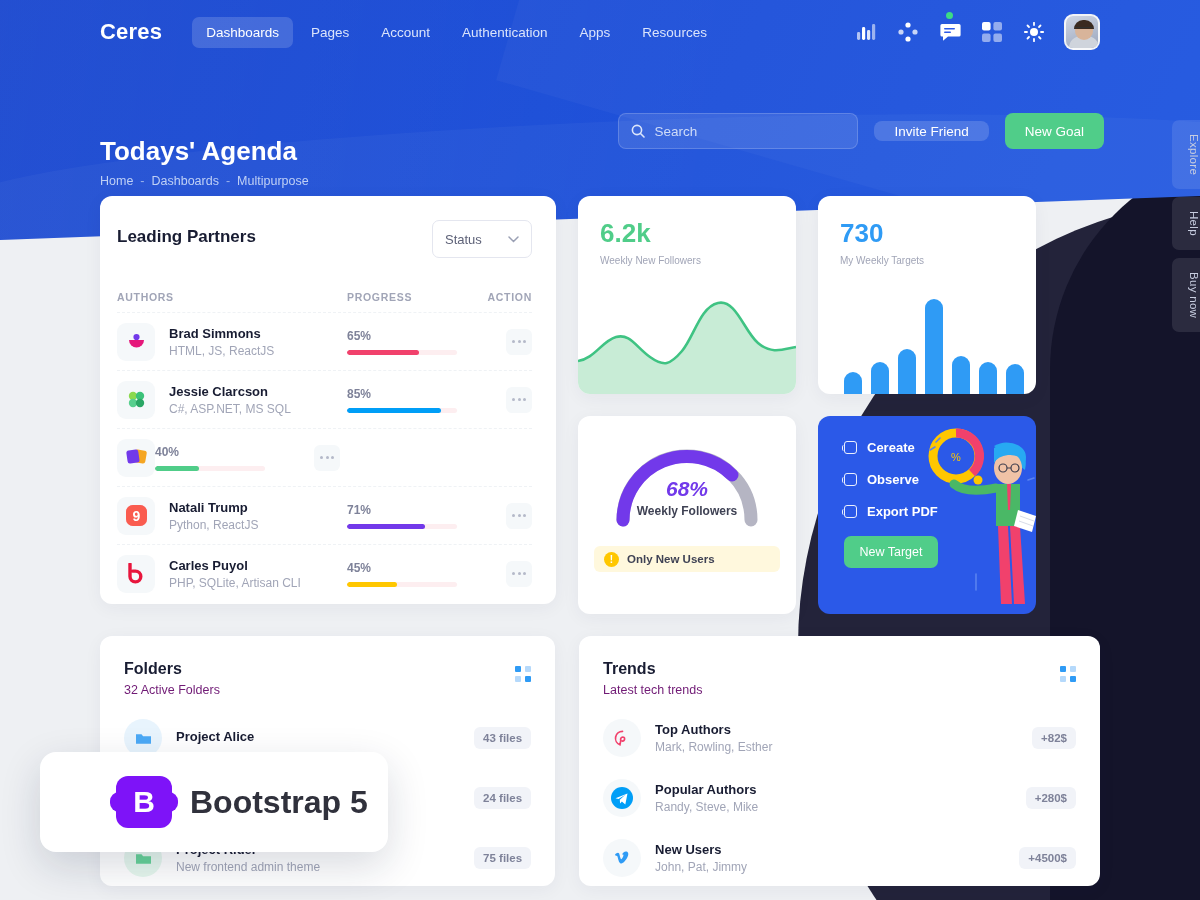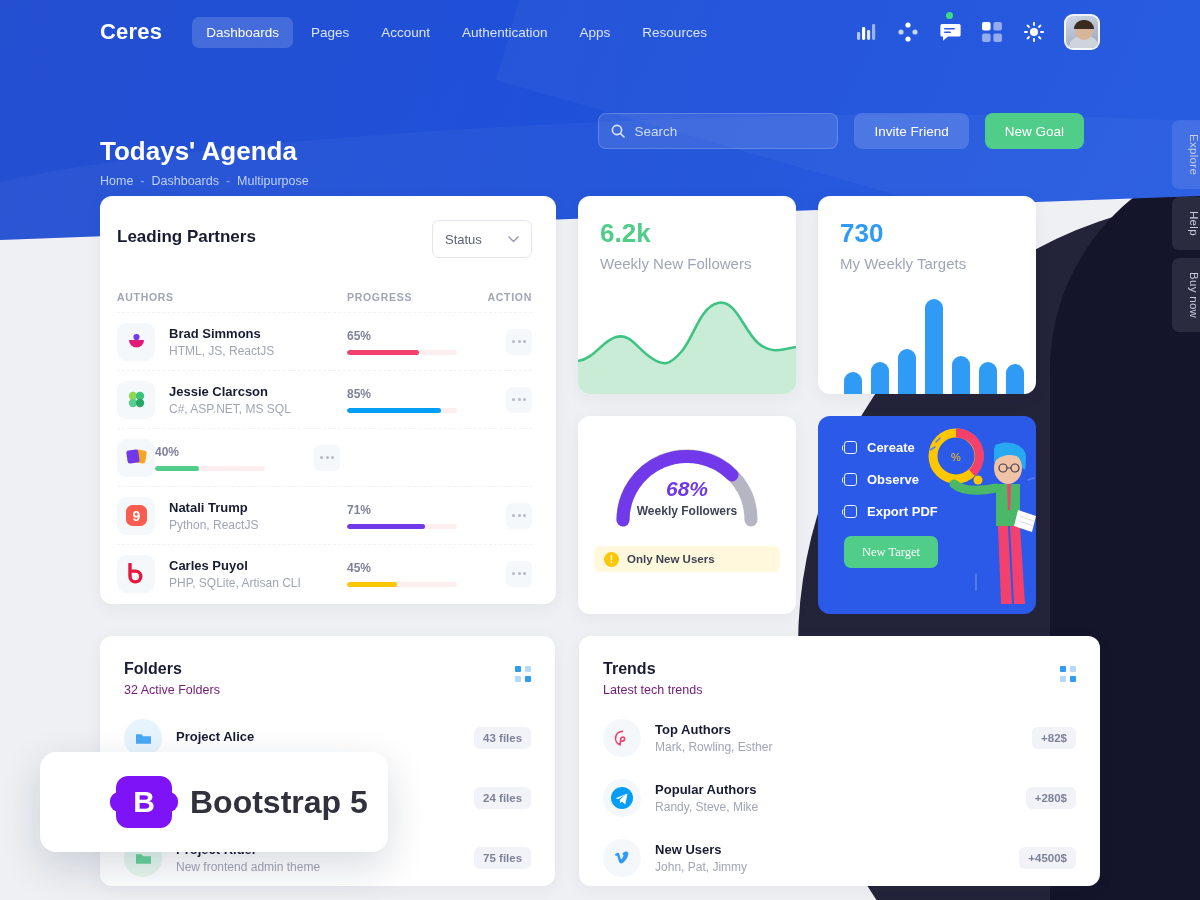--- a/index.html
+++ b/index.html
@@ -62,28 +62,28 @@
   .avatar .body{ position:absolute; left:3px; bottom:-4px; width:30px; height:16px; border-radius:12px 12px 0 0; background:#cfd4dc;}
   .avatar .gl{ position:absolute; left:9px; top:11px; width:18px; height:4px; border-top:1.5px solid #30302f;}
 
   
   .pagehead{ position:absolute; left:100px; top:104px; z-index:20;}
   .pagetitle{ color:#fff; font-size:26px; font-weight:bold;margin-top:32px;}
   .crumbs{ margin-top:7px; font-size:12.5px; color:#bfd0f5; display:flex; gap:7px; align-items:center;}
   .crumbs .sep{ color:#9db4ec; }
   .crumb{ cursor:pointer; }
 
-  .headtools{ position:absolute; right:116px; top:113px; display:flex; align-items:center; gap:16px; z-index:22;margin-left:36px;}
+  .headtools{ position:absolute; right:96px; top:113px; display:flex; align-items:center; gap:16px; z-index:22;margin-left:36px;}
   .searchbox{
     width:240px; height:36px; border-radius:8px; background: rgba(255,255,255,0.10);
     border:1px solid rgba(255,255,255,0.18); display:flex; align-items:center; padding:0 12px; gap:9px; cursor:text;
   }
   .searchbox .ph{ color:#cfdcf8; font-size:13.5px;}
   .btn-invite{
-    height:36px; padding:0 20px; border-radius:8px; background: rgba(255,255,255,0.16);
+    height:20px; padding:0 20px; border-radius:8px; background: rgba(255,255,255,0.16);
     color:#ffffff; font-size:13.5px; display:flex; align-items:center; justify-content:center; cursor:pointer; border:none;
     font-family:"Liberation Sans",sans-serif;
   }
   .btn-newgoal{
     height:36px; padding:16px 20px; border-radius:8px; background:#50cd89; color:#fff; font-size:13.5px;
     display:flex; align-items:center; justify-content:center; cursor:pointer; border:none; font-family:"Liberation Sans",sans-serif;
   }
 
   
   .sidetabs{ position:absolute; right:0; top:120px; display:flex; flex-direction:column; gap:8px; z-index:40;}
@@ -125,21 +125,21 @@
   .pbar i{ display:block; height:5px; border-radius:3px;}
   .pact{ width:60px; display:flex; justify-content:flex-end;}
   .dots{ width:26px; height:26px; border-radius:6px; background:#f5f8fa; display:flex; align-items:center;
          justify-content:center; gap:2.5px; cursor:pointer;}
   .dots i{ width:3px; height:3px; border-radius:50%; background:#b5b9c9; display:block;}
 
   
   .statrow{ display:flex; gap:22px; }
   .statcard{ width:218px; height:198px; overflow:hidden; position:relative; }
   .stat-num{ font-size:26px; font-weight:bold; margin:22px 0 0 22px;}
-  .stat-lab{ font-size:15px; color:#a1a5b7; margin:6px 0 0 22px;}
+  .stat-lab{ font-size:10px; color:#a1a5b7; margin:6px 0 0 22px;}
   .area-wrap{ position:absolute; left:0; bottom:0; width:218px; height:115px;}
   .bars{ position:absolute; left:26px; bottom:0; display:flex; align-items:flex-end; gap:9px;}
   .bar{ width:18px; border-radius:9px 9px 0 0; background:#2f9bf5;}
 
   
   .row2{ display:flex; gap:22px; margin-top:22px;}
   .gauge-card{ width:218px; height:198px; padding:22px 16px; display:flex; flex-direction:column; align-items:center; }
   .gauge{ position:relative; width:150px; height:78px; margin-top:10px;}
   .gauge svg{ position:absolute; left:0; top:0;}
   .gauge .gnum{ position:absolute; width:150px; text-align:center; top:29px; font-size:21px; font-weight:bold; color:#7239ea;font-style:italic;}
@@ -151,21 +151,21 @@
   .alert .tx{ font-size:11.5px; color:#3f4254; font-weight:bold;}
 
   .target-card{ width:218px; height:198px; background:#2b59e8; border-radius:12px; position:relative; overflow:hidden; padding:24px 0 0 26px;}
   .tlist{ position:relative; z-index:3;}
   .titem{ display:flex; align-items:center; gap:10px; margin-bottom:17px;}
   .tbox{ width:13px; height:13px; border:1.6px solid #ffffff; border-radius:3px; opacity:.9; position:relative;}
   .tbox:after{ content:''; position:absolute; left:-3px; top:3px; width:4px; height:6px; border-left:1.6px solid #fff; border-radius:2px;}
   .tlabel{ color:#fff; font-size:13px; font-weight:bold;}
   .btn-target{ margin-top:4px; width:94px; height:32px; background:#50cd89; border-radius:7px; color:#fff;
                font-size:12.5px; display:flex; align-items:center; justify-content:center; cursor:pointer; border:none;
-               font-family:Liberation Serif, serif; position:relative; z-index:3;}
+               font-family:Liberation Sans, sans-serif; position:relative; z-index:3;}
   .illus{ position:absolute; right:-4px; top:8px; width:130px; height:190px; z-index:2;}
 
   
   .bottomrow{ display:flex; gap:24px; margin-top:22px;}
   .bcard{ width:456px; height:250px; padding:24px; }
   .bcard.wide{ width:522px; }
   .bc-head{ display:flex; justify-content:space-between; align-items:flex-start;}
   .bc-title{ font-size:16px; font-weight:bold; color:#181c32;}
   .bc-sub{ font-size:12.5px; color:#701a75; margin-top:5px;}
   .griddots{ display:grid; grid-template-columns:6px 6px; grid-gap:4px; cursor:pointer; margin-top:6px;}

